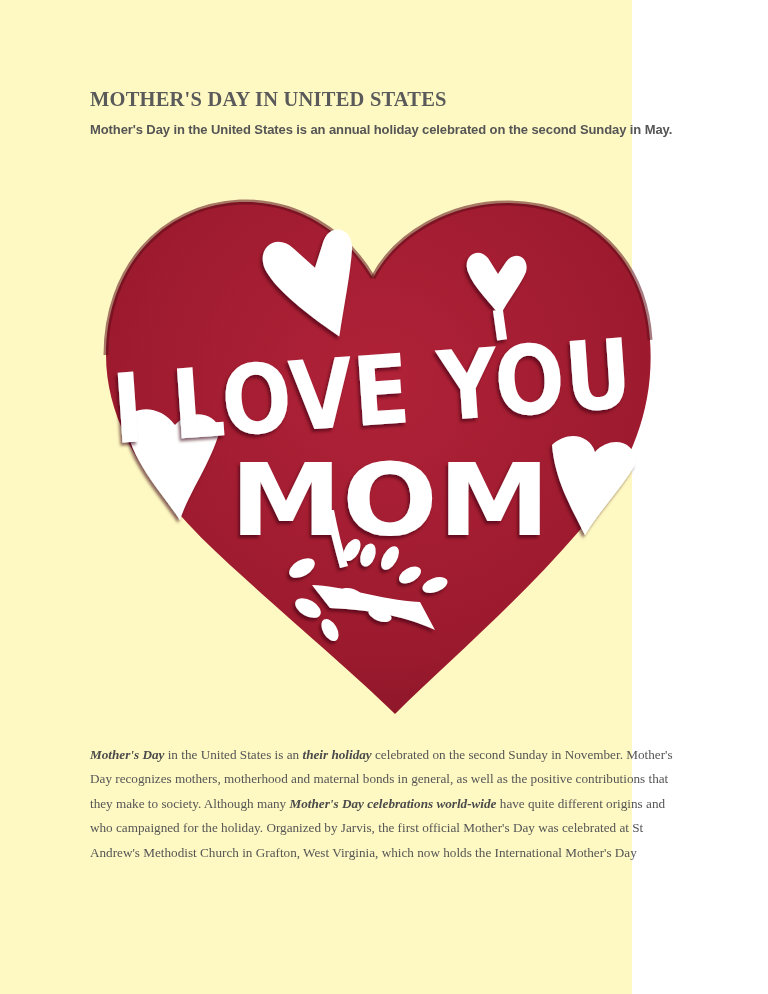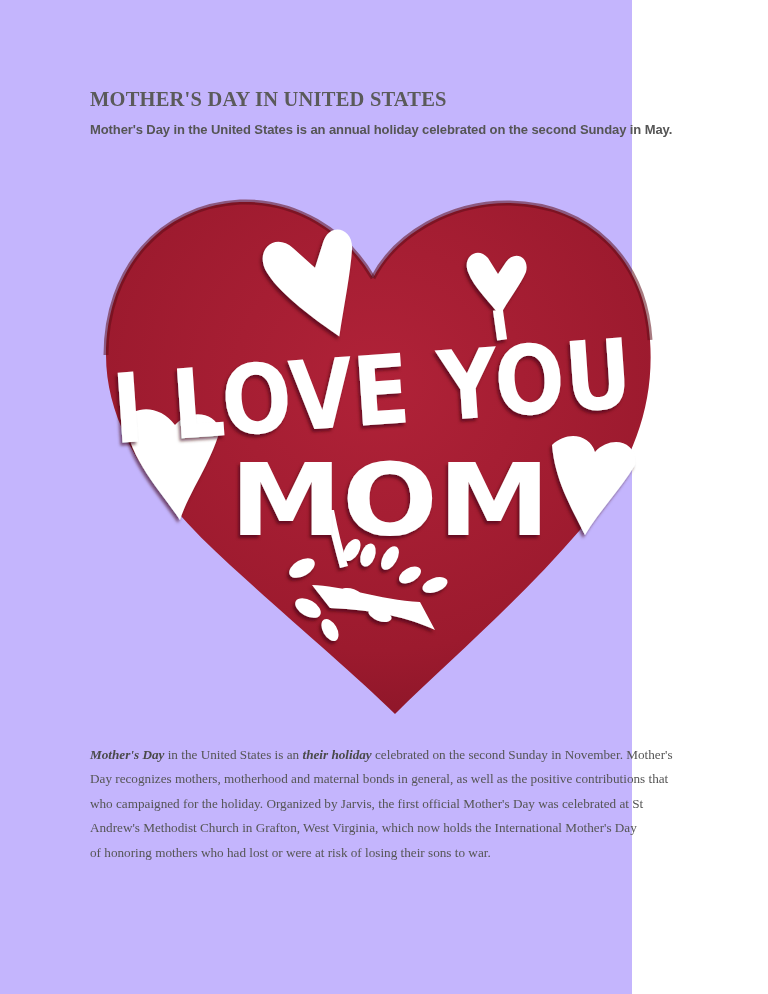--- a/index.html
+++ b/index.html
@@ -1,17 +1,17 @@
 <!DOCTYPE html>
 <html><head>
 <meta charset="utf-8">
 <style>
   html, body { margin: 0; padding: 0; background: #ffffff; }
   body { width: 768px; height: 994px; position: relative; overflow: hidden; }
-  .page { position: absolute; left: 0; top: 0; width: 632px; height: 994px; background: #c4b5fd; }
+  .page { position: absolute; left: 0; top: 0; width: 632px; height: 994px; background: #fef9c3; }
   .title {
     position: absolute; left: 90px; top: 88px;
     font-family: "Liberation Serif", "DejaVu Serif", serif;
     font-weight: bold; font-size: 20.5px; color: #5a5a5a;
     letter-spacing: 0.2px; white-space: nowrap; margin: 0;
   }
   .subtitle {
     position: absolute; left: 90px; top: 117px; width: 590px;
     font-family: "Liberation Sans", "DejaVu Sans", sans-serif;
     font-weight: bold; font-size: 13px; line-height: 25px; color: #555555;
@@ -92,18 +92,18 @@
       <g font-family="'DejaVu Sans', 'Liberation Sans', sans-serif" font-weight="bold" fill="#ffffff" filter="url(#sh)">
         <text x="22" y="235" font-size="96" textLength="520" lengthAdjust="spacingAndGlyphs" transform="rotate(-4 280 200)">I LOVE YOU</text>
         <text x="140" y="345" font-size="100" textLength="320" lengthAdjust="spacingAndGlyphs">MOM</text>
       </g>
     </svg>
   </div>
 
   <div class="body-text" id="body-paragraph">
       <span class="line"><b>Mother's Day</b><span> in the United States is an </span><b>their holiday</b><span> celebrated on the second Sunday in November. Mother's</span></span>
       <span class="line"><span>Day recognizes mothers, motherhood and maternal bonds in general, as well as the positive contributions that</span></span>
+      <span class="line"><span>they make to society. Although many </span><b>Mother's Day celebrations world-wide</b><span>  have quite different origins and</span></span>
       <span class="line"><span>who campaigned for the holiday. Organized by Jarvis, the first official Mother's Day was celebrated at St</span></span>
       <span class="line"><span>Andrew's Methodist Church in Grafton, West Virginia,  which now holds the International Mother's Day</span></span>
-      <span class="line"><span>of honoring mothers who had lost or were at risk of losing their sons to war.</span></span>
     </div>
 
 </div>
 
 </body></html>

